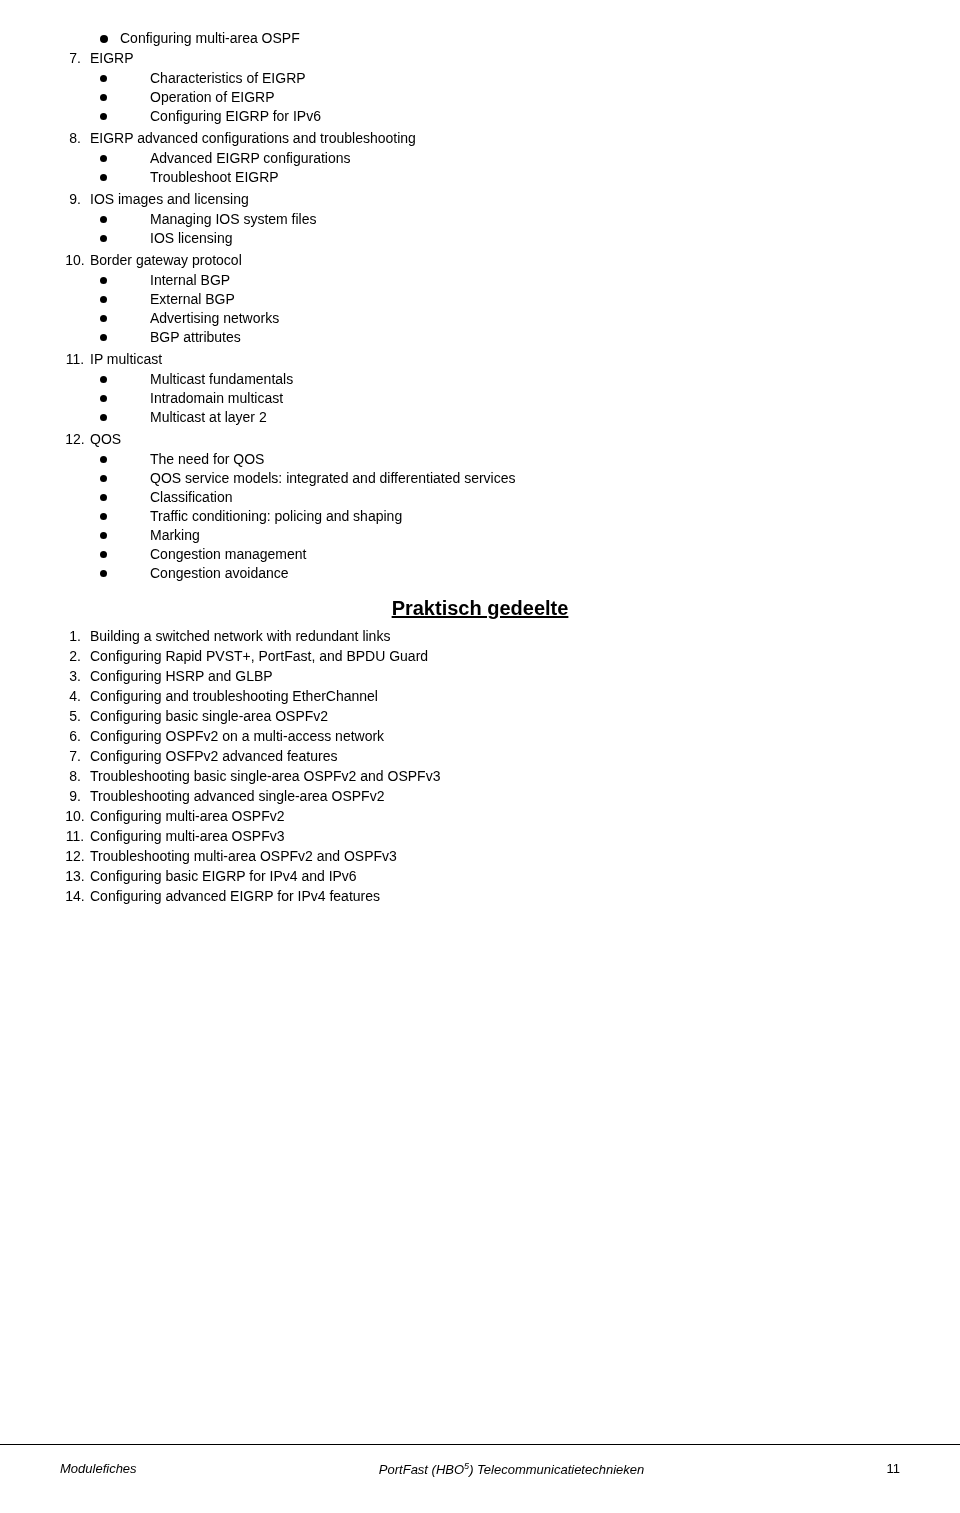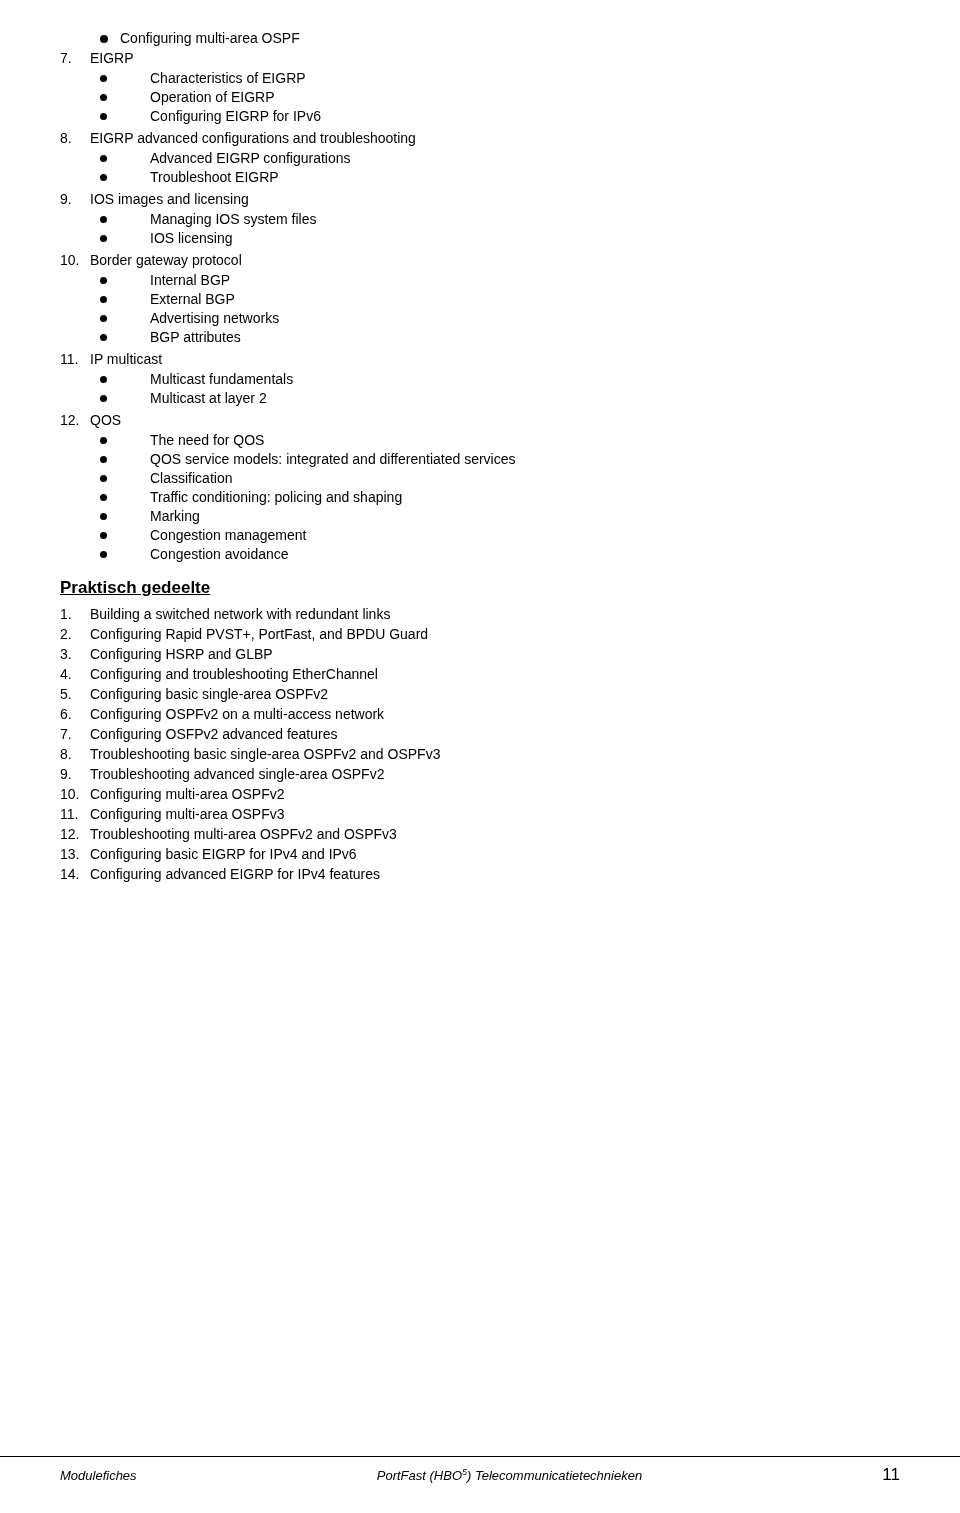--- a/index.html
+++ b/index.html
@@ -21,20 +21,21 @@
     .page-container {
       width: 960px;
       min-height: 1513px;
       background: #ffffff;
       padding: 20px 60px 60px 60px;
       position: relative;
     }
 
     .content-area {
       padding-top: 10px;
+      text-align: center;
     }
 
     .top-bullet-item {
       display: flex;
       align-items: flex-start;
       margin-bottom: 4px;
       padding-left: 40px;
     }
 
     .bullet-dot {
@@ -75,21 +76,21 @@
       width: 7px;
       height: 7px;
       background: #000;
       border-radius: 50%;
       margin-right: 12px;
       margin-top: 5px;
       flex-shrink: 0;
     }
 
     .section-title {
-      font-size: 17px;
+      font-size: 20px;
       font-weight: bold;
       text-decoration: underline;
       margin-top: 16px;
       margin-bottom: 8px;
     }
 
     .praktisch-list {
       margin-left: 0;
     }
 
@@ -106,36 +107,36 @@
 
     .footer {
       position: absolute;
       bottom: 20px;
       left: 0;
       right: 0;
       width: 100%;
       display: flex;
       justify-content: space-between;
       align-items: center;
-      padding: 8px 60px;
+      padding: 16px 60px;
       border-top: 1px solid #000;
     }
 
     .footer-left {
       font-size: 13px;
       font-style: italic;
     }
 
     .footer-center {
       font-size: 13px;
       font-style: italic;
     }
 
     .footer-right {
-      font-size: 17px;
+      font-size: 13px;
     }
 
     sup {
       font-size: 9px;
     }
   </style>
 </head>
 <body>
 
 <div class="page-container">
@@ -219,20 +220,24 @@
     </div>
 
     <div class="numbered-item">
       <span class="num">11.</span>
       <span>IP multicast</span>
     </div>
     <div class="sub-list">
       <div class="sub-list-item">
         <span class="sub-bullet"></span>
         <span>Multicast fundamentals</span>
+      </div>
+      <div class="sub-list-item">
+        <span class="sub-bullet"></span>
+        <span>Intradomain multicast</span>
       </div>
       <div class="sub-list-item">
         <span class="sub-bullet"></span>
         <span>Multicast at layer 2</span>
       </div>
     </div>
 
     <div class="numbered-item">
       <span class="num">12.</span>
       <span>QOS</span>

